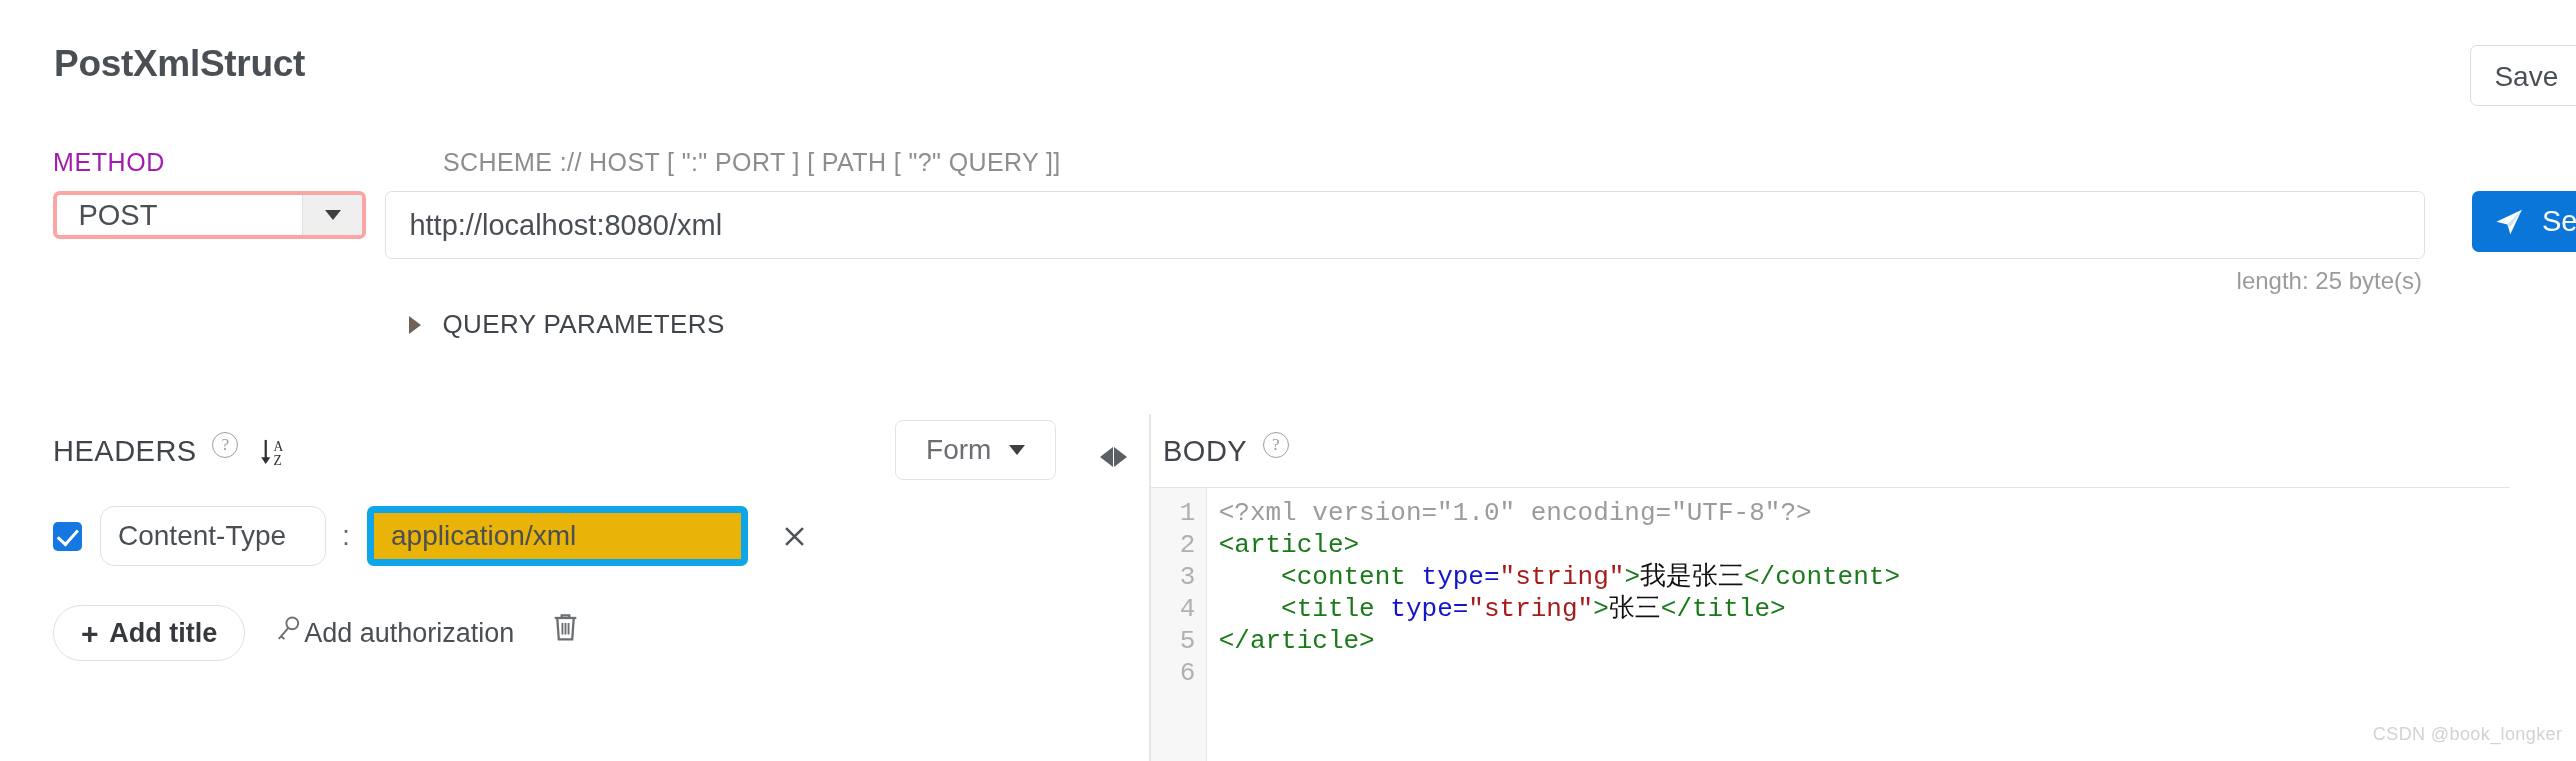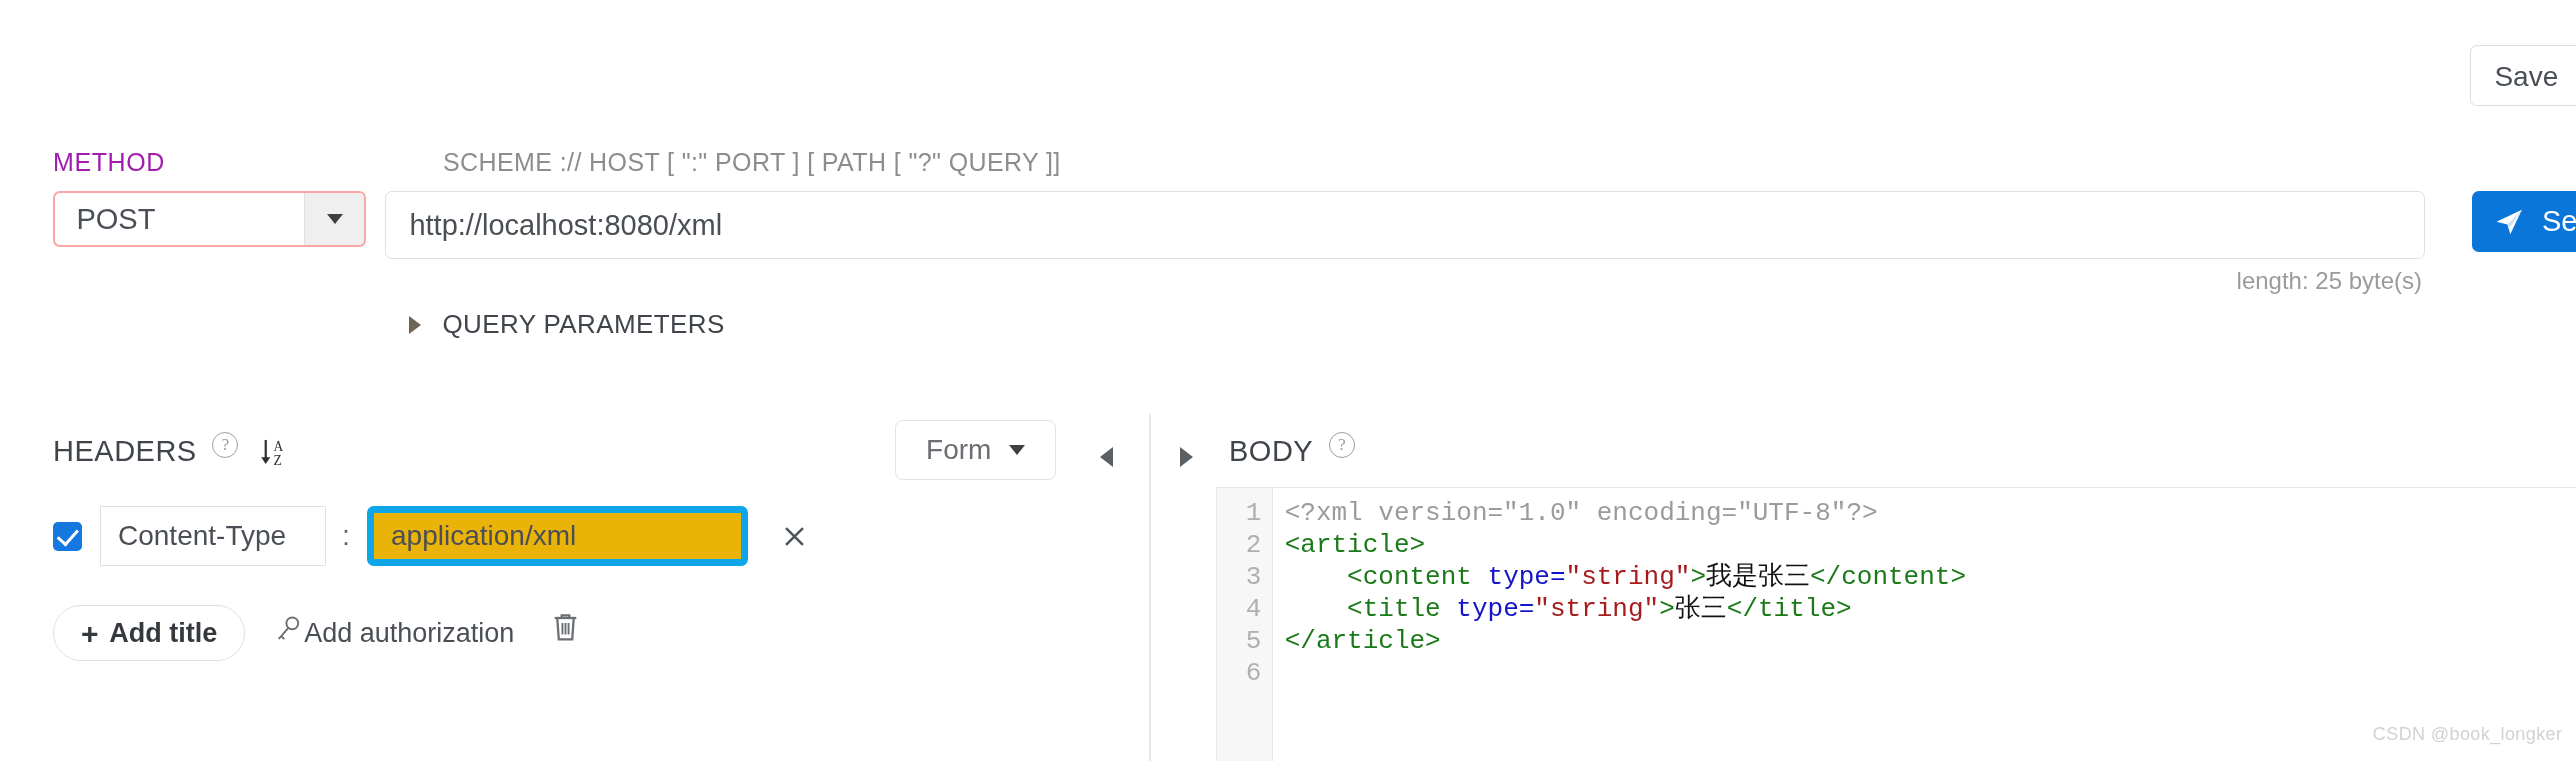--- a/index.html
+++ b/index.html
@@ -69,22 +69,22 @@
     color: #8d8d8d;
     letter-spacing: 0.4px;
     white-space: nowrap;
   }
 
   #method-select {
     position: absolute;
     left: 53px;
     top: 191px;
     width: 313px;
-    height: 56px;
-    border: 2px solid #fca5a5;
+    height: 48px;
+    border: 4px solid #fca5a5;
     border-radius: 6.8px;
     background: #fff;
     display: flex;
     align-items: stretch;
     overflow: hidden;
   }
   #method-select .value {
     flex: 1;
     display: flex;
     align-items: center;
@@ -188,21 +188,21 @@
   #panel-divider {
     position: absolute;
     left: 1149px;
     top: 414px;
     width: 1.9px;
     height: 347px;
     background: #e6e6e6;
   }
   #body-panel {
     position: absolute;
-    left: 1151px;
+    left: 1085px;
     top: 399px;
     width: 1202px;
     height: 362px;
   }
 
   #headers-title-row {
     position: absolute;
     left: 53px;
     top: 36px;
     display: flex;
@@ -312,21 +312,21 @@
     height: 16.5px;
     border: solid #fff;
     border-width: 0 3.4px 3.4px 0;
     transform: rotate(42deg);
   }
   .hdr-key {
     margin-left: 17.5px;
     width: 226px;
     height: 60px;
     border: 1px solid #e0e0e0;
-    border-radius: 1px;
+    border-radius: 14px;
     background: #fff;
     font-size: 28px;
     color: #4a4f55;
     padding: 0 17.5px;
     font-family: "Liberation Sans", sans-serif;
     outline: none;
   }
   .hdr-colon {
     width: 41px;
     text-align: center;
@@ -457,20 +457,21 @@
     font-size: 18px;
     color: #d2d2d2;
     font-family: "Liberation Sans", sans-serif;
     letter-spacing: 0.4px;
   }
 </style>
 </head>
 <body>
 
 <div id="title-row">
+  <div id="page-title">PostXmlStruct</div>
   <button id="save-button">Save</button>
 </div>
 
 <div id="label-method">METHOD</div>
 <div id="label-scheme">SCHEME :// HOST [ ":" PORT ] [ PATH [ "?" QUERY ]]</div>
 
 <div id="method-select">
   <div class="value">POST</div>
   <div class="caret-box">
     <span class="caret-down"></span>

